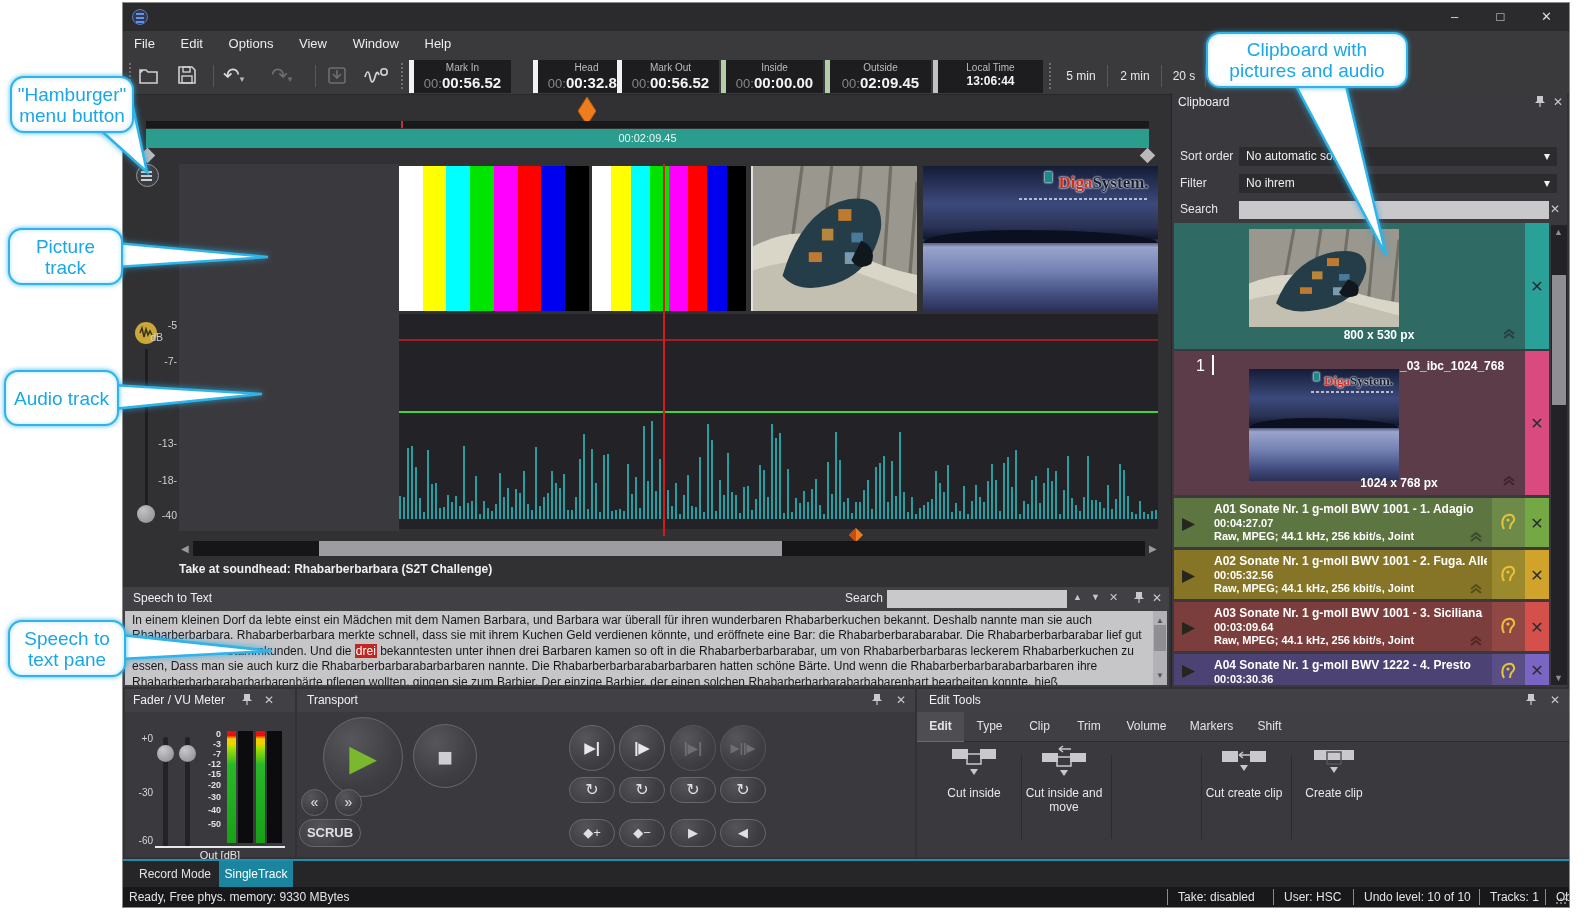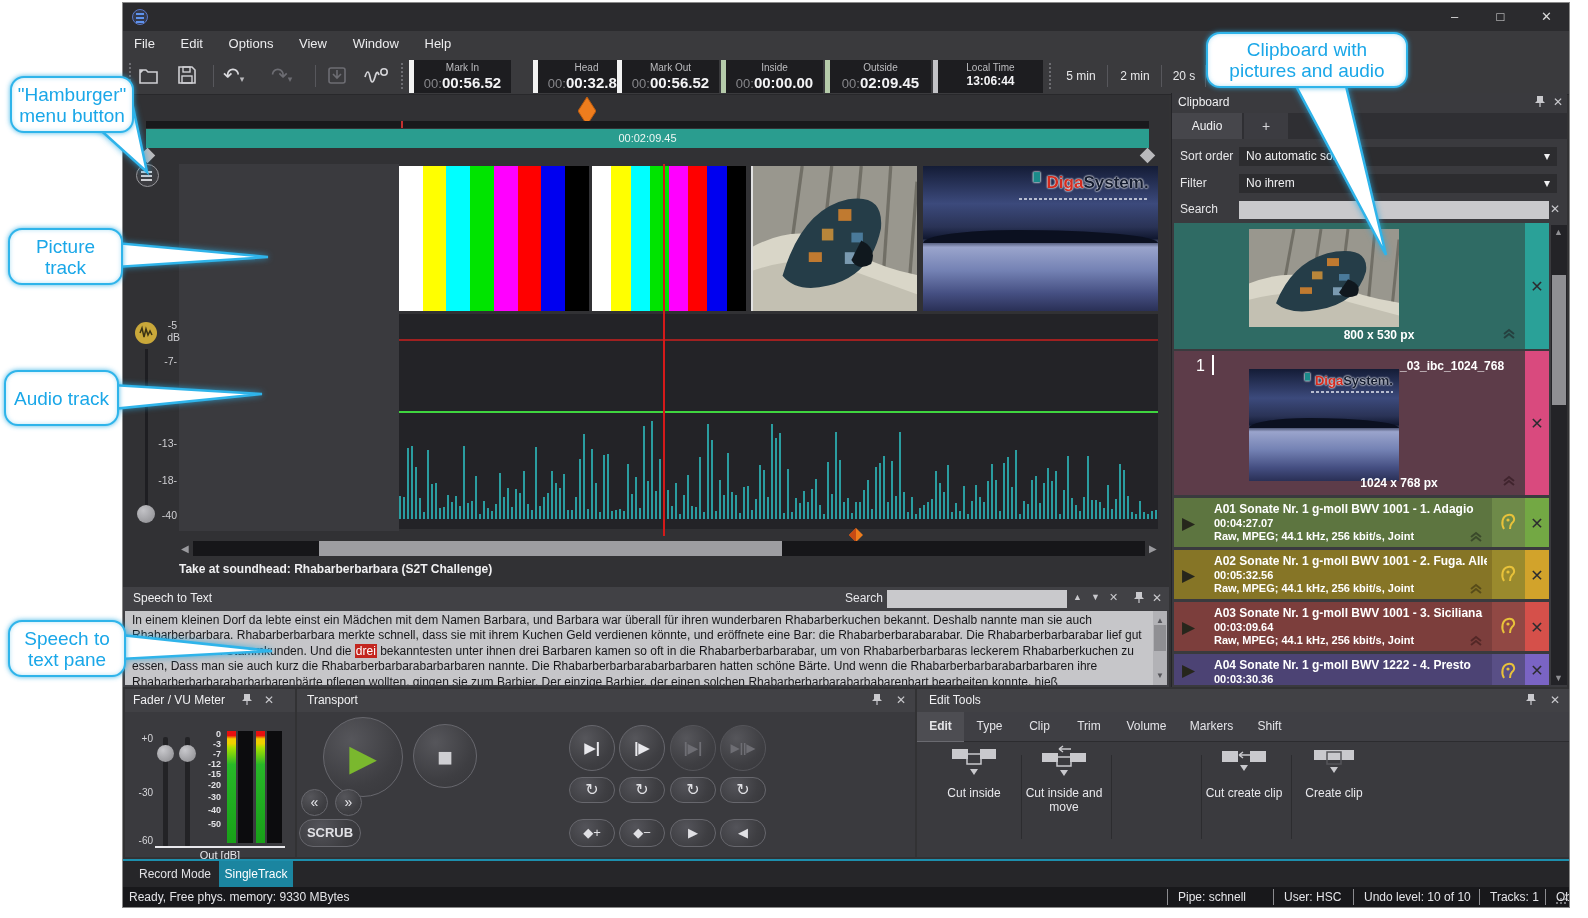--- a/index.html
+++ b/index.html
@@ -96,21 +96,21 @@
   .modetab.act{background:#1b85a0;color:#fff;}
   #statusbar{position:absolute;left:0;top:884px;width:100%;height:20px;background:#18181b;color:#e4e4e8;font-size:12px;}
   .stseg{position:absolute;top:2px;border-left:1px solid #8a8a8e;padding-left:10px;height:16px;line-height:16px;}
   
   .callout{position:absolute;z-index:41;background:#fff;border:2.5px solid #2fb4ea;border-radius:14px;box-shadow:0 0 5px rgba(41,171,226,.85), inset 0 0 4px rgba(41,171,226,.35);color:#1aa7e8;font-size:19px;line-height:21px;display:flex;align-items:center;justify-content:center;text-align:center;box-sizing:border-box;padding:2px 6px;}
   #tails{position:absolute;left:0;top:0;z-index:40;pointer-events:none;}
   
   .thumbimg{position:absolute;overflow:hidden;}
   .digasky{width:100%;height:100%;background:linear-gradient(180deg,#141c36 0%,#3c4a7c 26%,#2a3356 42%,#111830 50%,#9aa4cc 56%,#7482b4 72%,#454f82 88%,#2a3056 100%);position:relative;}
   .digaland{position:absolute;left:0;top:44%;width:100%;height:9%;background:#0b1020;border-radius:40% 60% 0 0/100% 100% 0 0;}
-  .digalogo{position:absolute;top:4%;right:4%;font-weight:bold;white-space:nowrap;text-shadow:0 0 2px #fff,0 0 2px #fff;}
+  .digalogo{position:absolute;top:4%;right:4%;font-weight:bold;white-space:nowrap;text-shadow:0 0 2px #fff,0 0 2px #fff;font-family:Liberation Serif, serif;}
   .digalogo .r{color:#d42b1e;} .digalogo .k{color:#141c30;}
   .digatag{position:absolute;right:4%;background:repeating-linear-gradient(90deg,#d8dce8 0 3px,transparent 3px 5px);height:2px;width:55%;opacity:.8;}
 </style>
 </head>
 <body>
 
 <div id="page">
 
   <div id="win">
 
@@ -457,21 +457,21 @@
         <polygon points="7,0 14,7 7,14 0,7" fill="#ef7d1d"></polygon>
         <polygon points="7,0 7,14 0,7" fill="#c84a14"></polygon>
       </svg>
 
     <div class="abs" style="left:12px;top:319px;width:22px;height:22px;border-radius:50%;background:#c9a83a">
       <svg width="22" height="22" viewBox="0 0 22 22">
           <path d="M5 11 l2 -5 l2 9 l2 -8 l2 6 l2 -4 l2 4" fill="none" stroke="#3a3214" stroke-width="1.5"></path>
         </svg>
     </div>
     <span class="dblab" style="left:28px;top:316px">-5</span>
-    <span class="dblab" style="left:31px;top:328px">dB</span>
+    <span class="dblab" style="left:14px;top:328px">dB</span>
     <span class="dblab" style="left:28px;top:352px">-7-</span>
     <span class="dblab" style="left:28px;top:434px">-13-</span>
     <span class="dblab" style="left:28px;top:471px">-18-</span>
     <span class="dblab" style="left:28px;top:506px">-40</span>
     <div class="abs" style="left:22px;top:346px;width:3px;height:172px;background:#1e1e22"></div>
     <div class="abs" style="left:14px;top:502px;width:18px;height:18px;border-radius:50%;background:radial-gradient(circle at 35% 30%,#c2c2c6,#8a8a8e)"></div>
 
     <span class="scrarrow" style="left:58px;top:540px">◀</span>
     <div id="hscroll">
         <div id="hthumb"></div>
@@ -504,24 +504,20 @@
     </div>
 
     <div id="clipboard">
       <div class="phead" style="background:#3a3a3e;height:20px">
         <span class="ttl" style="left:6px;top:2px">Clipboard</span>
         <span class="pin" style="left:360px;top:2px"><svg width="10" height="13" viewBox="0 0 10 13">
               <path d="M2 1 h6 v5 l2 2 H0 l2 -2 z" fill="#c9c9cd"></path>
               <rect x="4.4" y="8" width="1.2" height="4" fill="#c9c9cd"></rect>
             </svg></span>
         <span class="xicn" style="left:378px;top:2px">✕</span>
-      </div>
-      <div class="abs" style="left:0;top:20px;width:100%;height:26px;background:#2f2f33">
-        <span class="abs" style="left:0;top:0;width:70px;height:26px;background:#46464b;color:#f2f2f4;font-size:12px;text-align:center;line-height:26px">Audio</span>
-        <span class="abs" style="left:72px;top:0;width:44px;height:26px;background:#3c3c41;color:#d6d6da;font-size:14px;text-align:center;line-height:26px">+</span>
       </div>
       <div class="cliprow" style="top:54px">
           <span class="abs" style="left:8px;top:2px">Sort order</span>
         <div class="dd"><span>No automatic sort</span><span class="caret">▾</span></div>
         </div>
       <div class="cliprow" style="top:81px">
           <span class="abs" style="left:8px;top:2px">Filter</span>
         <div class="dd"><span>No ihrem</span><span class="caret">▾</span></div>
         </div>
       <div class="cliprow" style="top:107px">
@@ -795,21 +791,21 @@
         <div class="tlabel">Create clip</div>
       </div>
     </div>
 
     <div id="modetabs">
       <span class="modetab" style="left:8px;width:88px">Record Mode</span>
       <span class="modetab act" style="left:96px;width:74px">SingleTrack</span>
     </div>
     <div id="statusbar">
       <span class="abs" style="left:6px;top:3px">Ready, Free phys. memory: 9330 MBytes</span>
-      <span class="stseg" style="left:1044px;width:96px">Pipe: schnell</span>
+      <span class="stseg" style="left:1044px;width:96px">Take: disabled</span>
       <span class="stseg" style="left:1150px;width:70px">User: HSC</span>
       <span class="stseg" style="left:1230px;width:118px">Undo level: 10 of 10</span>
       <span class="stseg" style="left:1356px;width:58px">Tracks: 1</span>
       <span class="stseg" style="left:1422px;width:20px">Objects: 1</span>
       <svg class="abs" style="right:2px;bottom:2px" width="12" height="12">
           <g fill="#7a7a7e">
             <rect x="9" y="1" width="2" height="2"></rect>
             <rect x="9" y="5" width="2" height="2"></rect>
             <rect x="5" y="5" width="2" height="2"></rect>
             <rect x="9" y="9" width="2" height="2"></rect>

